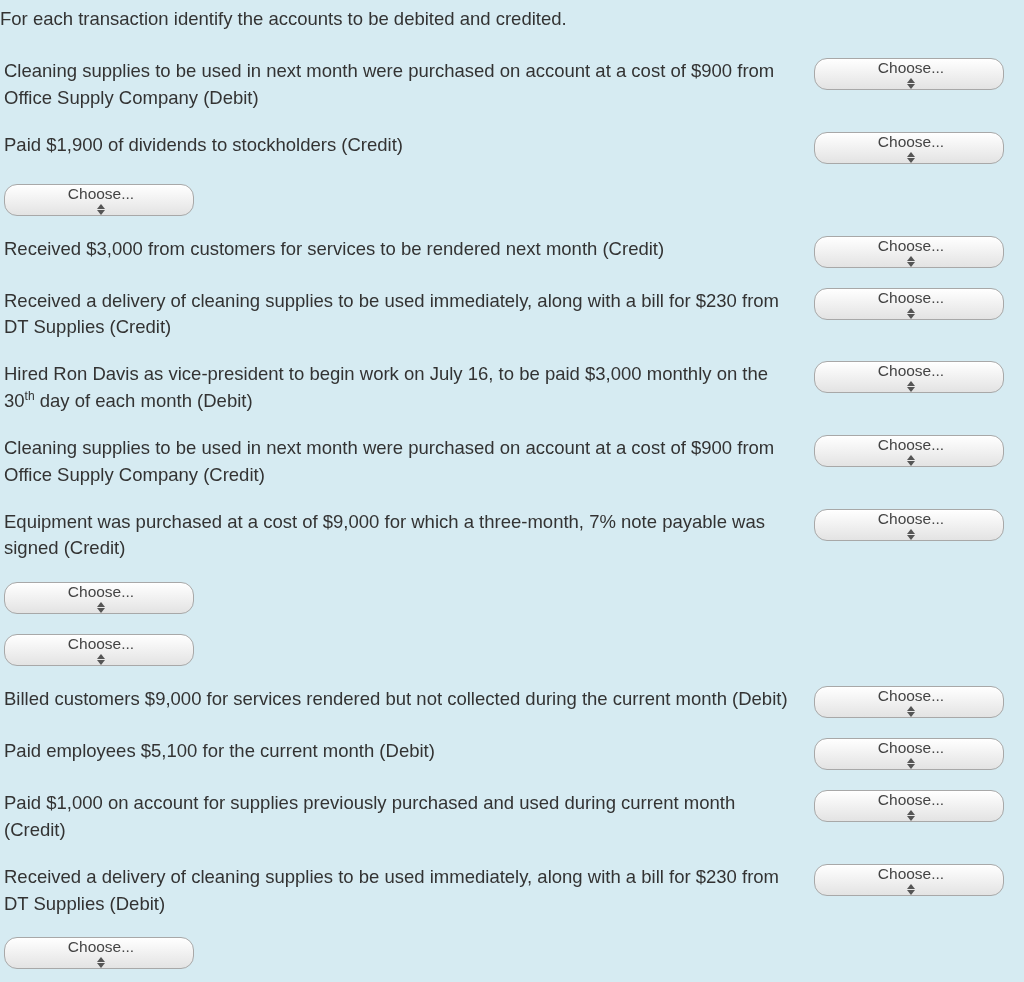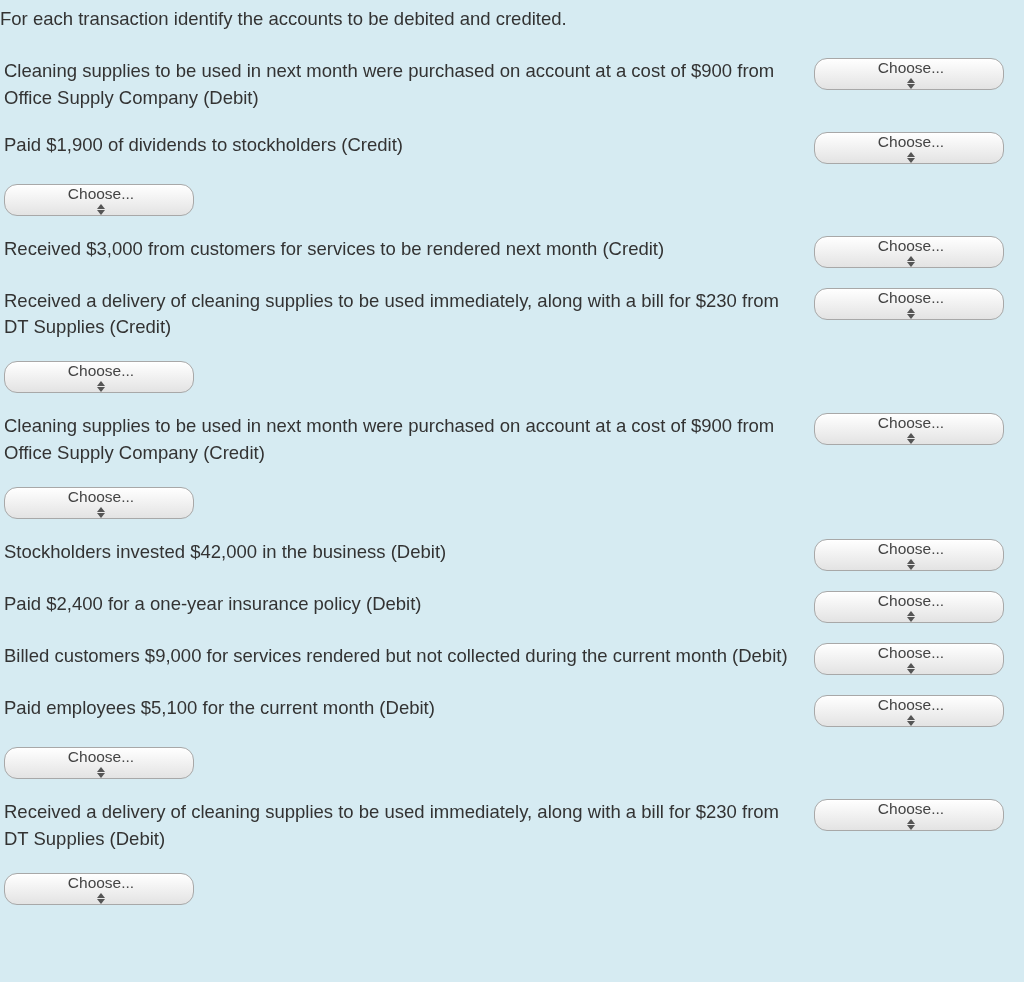--- a/index.html
+++ b/index.html
@@ -141,20 +141,21 @@
               <polygon points="4,0 8,5 0,5" fill="#555"></polygon>
             </svg>
             <svg width="8" height="5" viewBox="0 0 8 5">
               <polygon points="0,0 8,0 4,5" fill="#555"></polygon>
             </svg>
           </span>
         </div>
       </div>
     </div>
     <div class="row">
+      <div class="prompt"><span>Hired Ron Davis as vice-president to begin work on July 16, to be paid $3,000 monthly on the 30</span><sup>th</sup><span> day of each month (Debit)</span></div>
       <div class="select-wrap">
         <div class="fake-select">
           <span>Choose...</span>
           <span class="arrows">
             <svg width="8" height="5" viewBox="0 0 8 5">
               <polygon points="4,0 8,5 0,5" fill="#555"></polygon>
             </svg>
             <svg width="8" height="5" viewBox="0 0 8 5">
               <polygon points="0,0 8,0 4,5" fill="#555"></polygon>
             </svg>
@@ -172,52 +173,51 @@
               <polygon points="4,0 8,5 0,5" fill="#555"></polygon>
             </svg>
             <svg width="8" height="5" viewBox="0 0 8 5">
               <polygon points="0,0 8,0 4,5" fill="#555"></polygon>
             </svg>
           </span>
         </div>
       </div>
     </div>
     <div class="row">
-      <div class="select-wrap">
-        <div class="fake-select">
-          <span>Choose...</span>
-          <span class="arrows">
-            <svg width="8" height="5" viewBox="0 0 8 5">
-              <polygon points="4,0 8,5 0,5" fill="#555"></polygon>
-            </svg>
-            <svg width="8" height="5" viewBox="0 0 8 5">
-              <polygon points="0,0 8,0 4,5" fill="#555"></polygon>
-            </svg>
-          </span>
-        </div>
-      </div>
-    </div>
-    <div class="row">
-      <div class="prompt">Stockholders invested $42,000 in the business (Debit)</div>
-      <div class="select-wrap">
-        <div class="fake-select">
-          <span>Choose...</span>
-          <span class="arrows">
-            <svg width="8" height="5" viewBox="0 0 8 5">
-              <polygon points="4,0 8,5 0,5" fill="#555"></polygon>
-            </svg>
-            <svg width="8" height="5" viewBox="0 0 8 5">
-              <polygon points="0,0 8,0 4,5" fill="#555"></polygon>
-            </svg>
-          </span>
-        </div>
-      </div>
-    </div>
-    <div class="row">
-      <div class="prompt">Paid $2,400 for a one-year insurance policy (Debit)</div>
+      <div class="prompt">Equipment was purchased at a cost of $9,000 for which a three-month, 7% note payable was signed (Credit)</div>
+      <div class="select-wrap">
+        <div class="fake-select">
+          <span>Choose...</span>
+          <span class="arrows">
+            <svg width="8" height="5" viewBox="0 0 8 5">
+              <polygon points="4,0 8,5 0,5" fill="#555"></polygon>
+            </svg>
+            <svg width="8" height="5" viewBox="0 0 8 5">
+              <polygon points="0,0 8,0 4,5" fill="#555"></polygon>
+            </svg>
+          </span>
+        </div>
+      </div>
+    </div>
+    <div class="row">
+      <div class="select-wrap">
+        <div class="fake-select">
+          <span>Choose...</span>
+          <span class="arrows">
+            <svg width="8" height="5" viewBox="0 0 8 5">
+              <polygon points="4,0 8,5 0,5" fill="#555"></polygon>
+            </svg>
+            <svg width="8" height="5" viewBox="0 0 8 5">
+              <polygon points="0,0 8,0 4,5" fill="#555"></polygon>
+            </svg>
+          </span>
+        </div>
+      </div>
+    </div>
+    <div class="row">
       <div class="select-wrap">
         <div class="fake-select">
           <span>Choose...</span>
           <span class="arrows">
             <svg width="8" height="5" viewBox="0 0 8 5">
               <polygon points="4,0 8,5 0,5" fill="#555"></polygon>
             </svg>
             <svg width="8" height="5" viewBox="0 0 8 5">
               <polygon points="0,0 8,0 4,5" fill="#555"></polygon>
             </svg>
@@ -251,20 +251,21 @@
               <polygon points="4,0 8,5 0,5" fill="#555"></polygon>
             </svg>
             <svg width="8" height="5" viewBox="0 0 8 5">
               <polygon points="0,0 8,0 4,5" fill="#555"></polygon>
             </svg>
           </span>
         </div>
       </div>
     </div>
     <div class="row">
+      <div class="prompt">Paid $1,000 on account for supplies previously purchased and used during current month (Credit)</div>
       <div class="select-wrap">
         <div class="fake-select">
           <span>Choose...</span>
           <span class="arrows">
             <svg width="8" height="5" viewBox="0 0 8 5">
               <polygon points="4,0 8,5 0,5" fill="#555"></polygon>
             </svg>
             <svg width="8" height="5" viewBox="0 0 8 5">
               <polygon points="0,0 8,0 4,5" fill="#555"></polygon>
             </svg>

